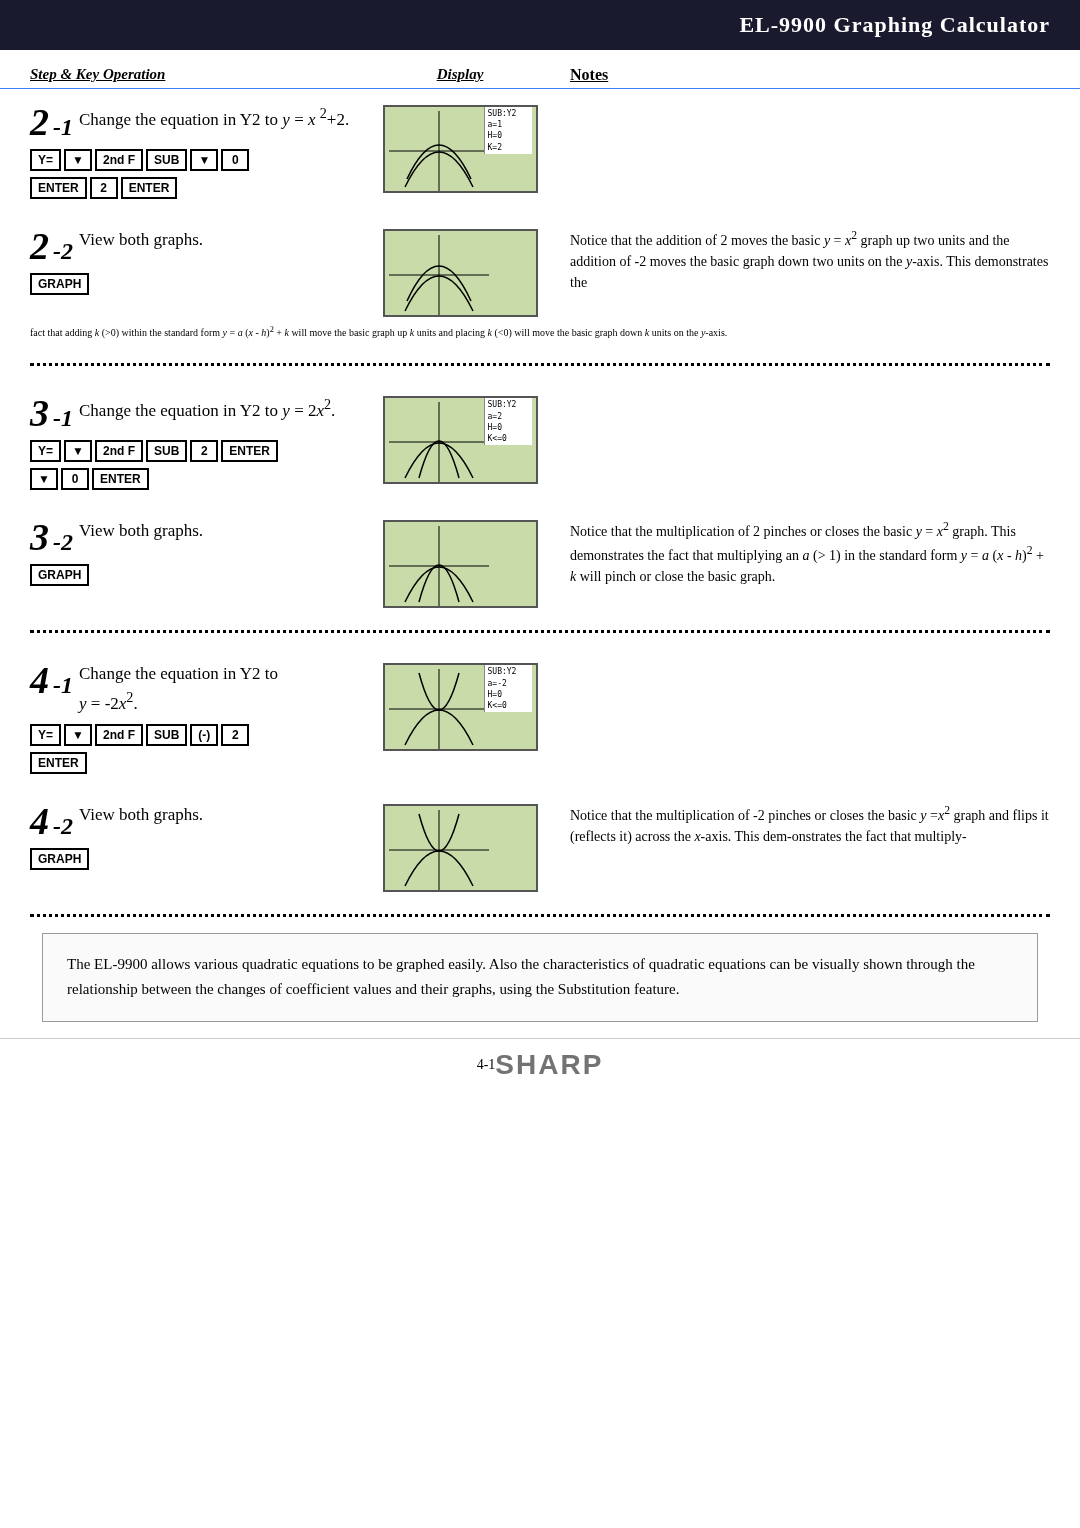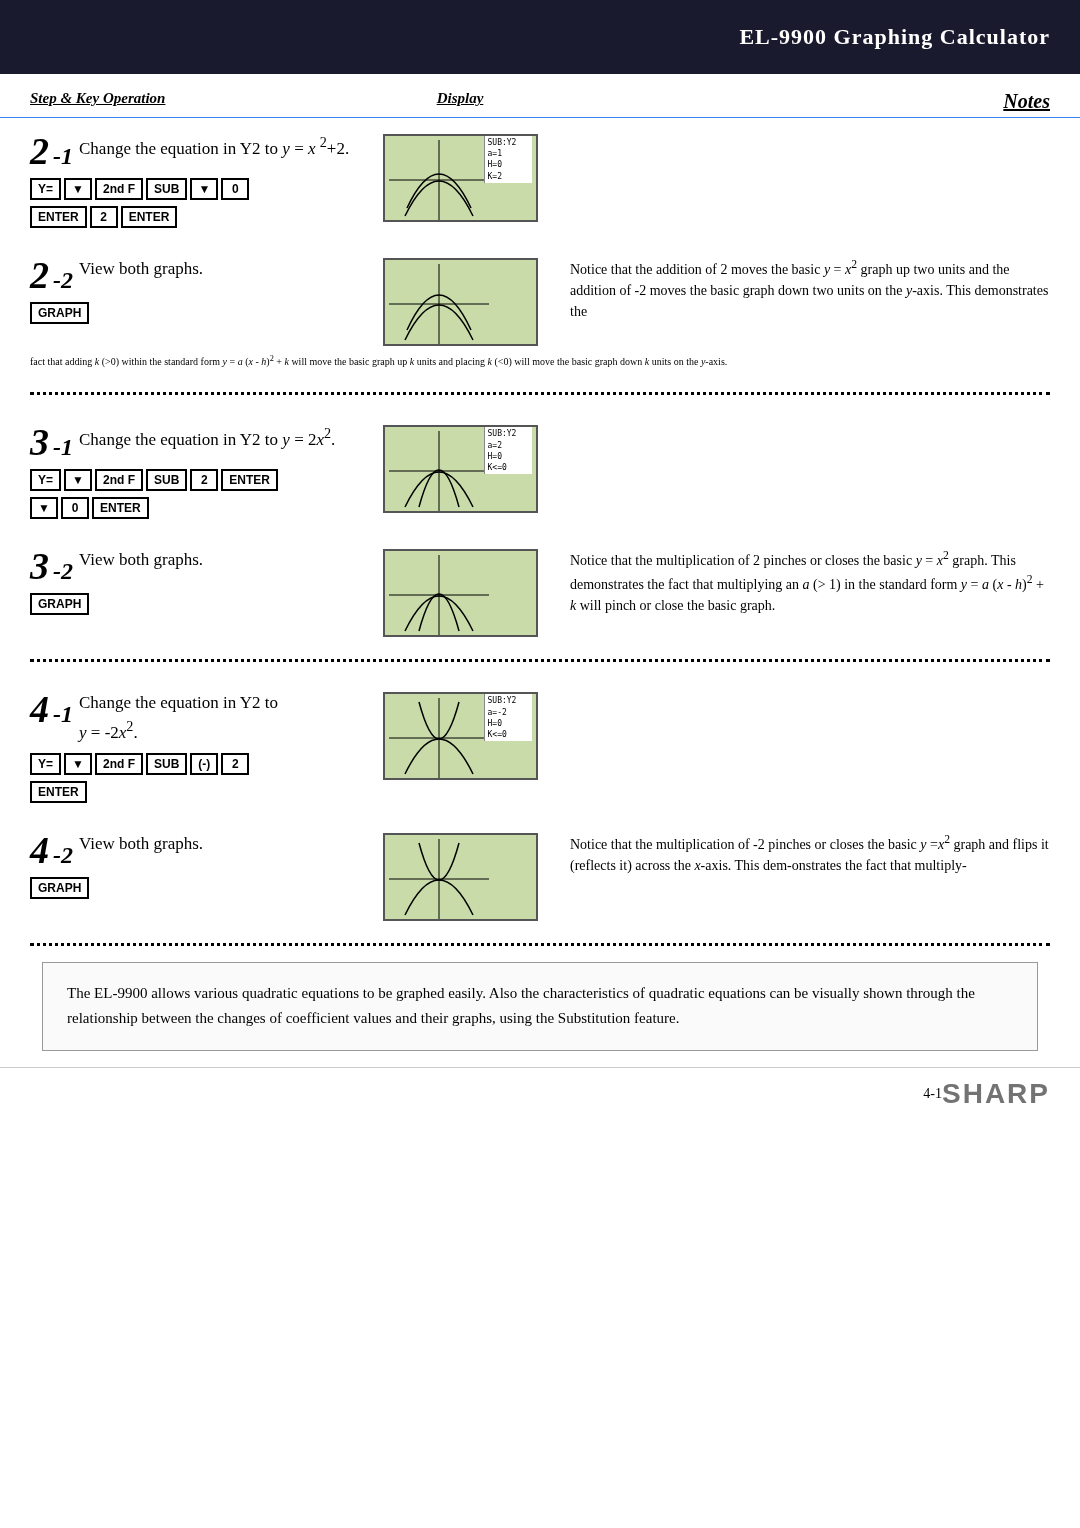--- a/index.html
+++ b/index.html
@@ -11,36 +11,36 @@
       position: relative;
       font-size: 15px;
       color: #000;
     }
 
     
     .header {
       background: #1a1a2e;
       color: #fff;
       text-align: right;
-      padding: 24px 30px;
+      padding: 12px 30px;
       font-size: 22px;
       font-weight: bold;
       letter-spacing: 1px;
     }
 
     
     .col-headers {
       display: flex;
       border-bottom: 1px solid #3b82f6;
       padding: 8px 30px 4px 30px;
       margin-top: 8px;
     }
     .col-step { flex: 0 0 320px; font-style: italic; font-weight: bold; font-size: 15px; text-decoration: underline; }
     .col-display { flex: 0 0 220px; font-style: italic; font-weight: bold; font-size: 15px; text-decoration: underline; text-align: center; }
-    .col-notes { flex: 1; font-style: italic; font-weight: bold; font-size: 20px; text-decoration: underline; text-align: right; }
+    .col-notes { flex: 1; font-weight: bold; font-size: 16px; text-decoration: underline; text-align: left; }
 
     
     .content {
       padding: 0 30px;
     }
 
     
     .section {
       padding: 14px 0 8px 0;
     }
@@ -144,21 +144,21 @@
       background: #fafafa;
       padding: 18px 24px;
       margin: 16px 12px;
       font-size: 15px;
       line-height: 1.7;
     }
 
     
     .footer {
       display: flex;
-      justify-content: flex-end;
+      justify-content: center;
       align-items: center;
       padding: 10px 30px;
       border-top: 1px solid #ccc;
       margin-top: 12px;
     }
 
     .footer-page {
       font-size: 14px;
     }
 

